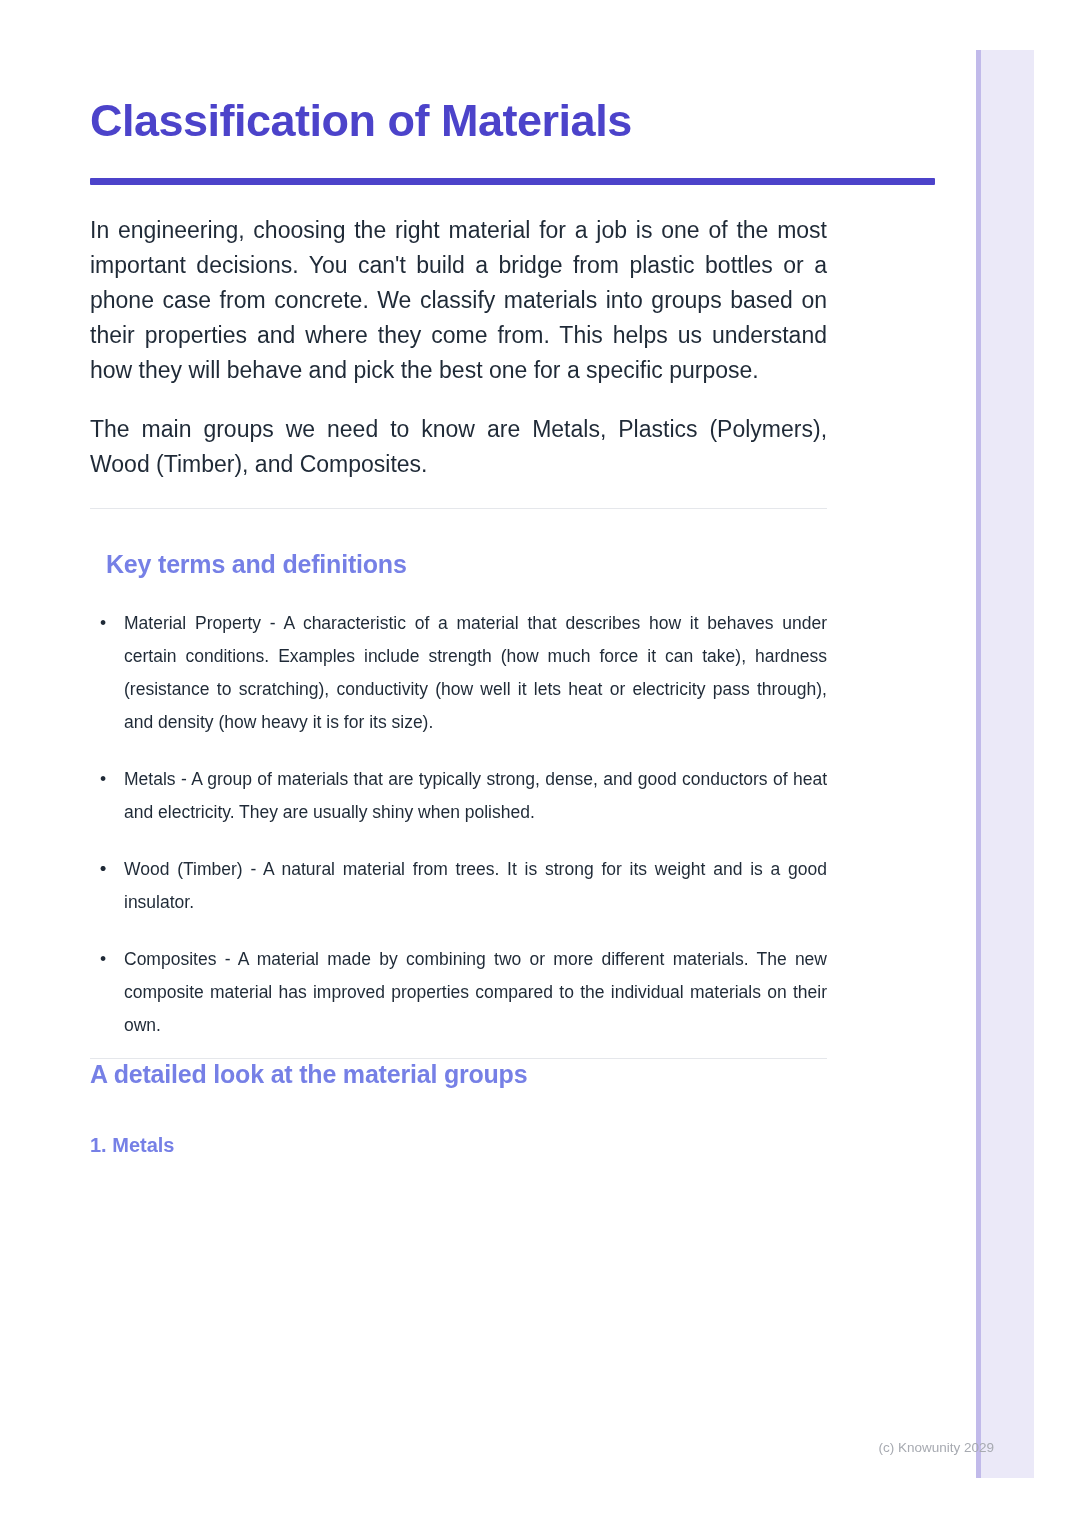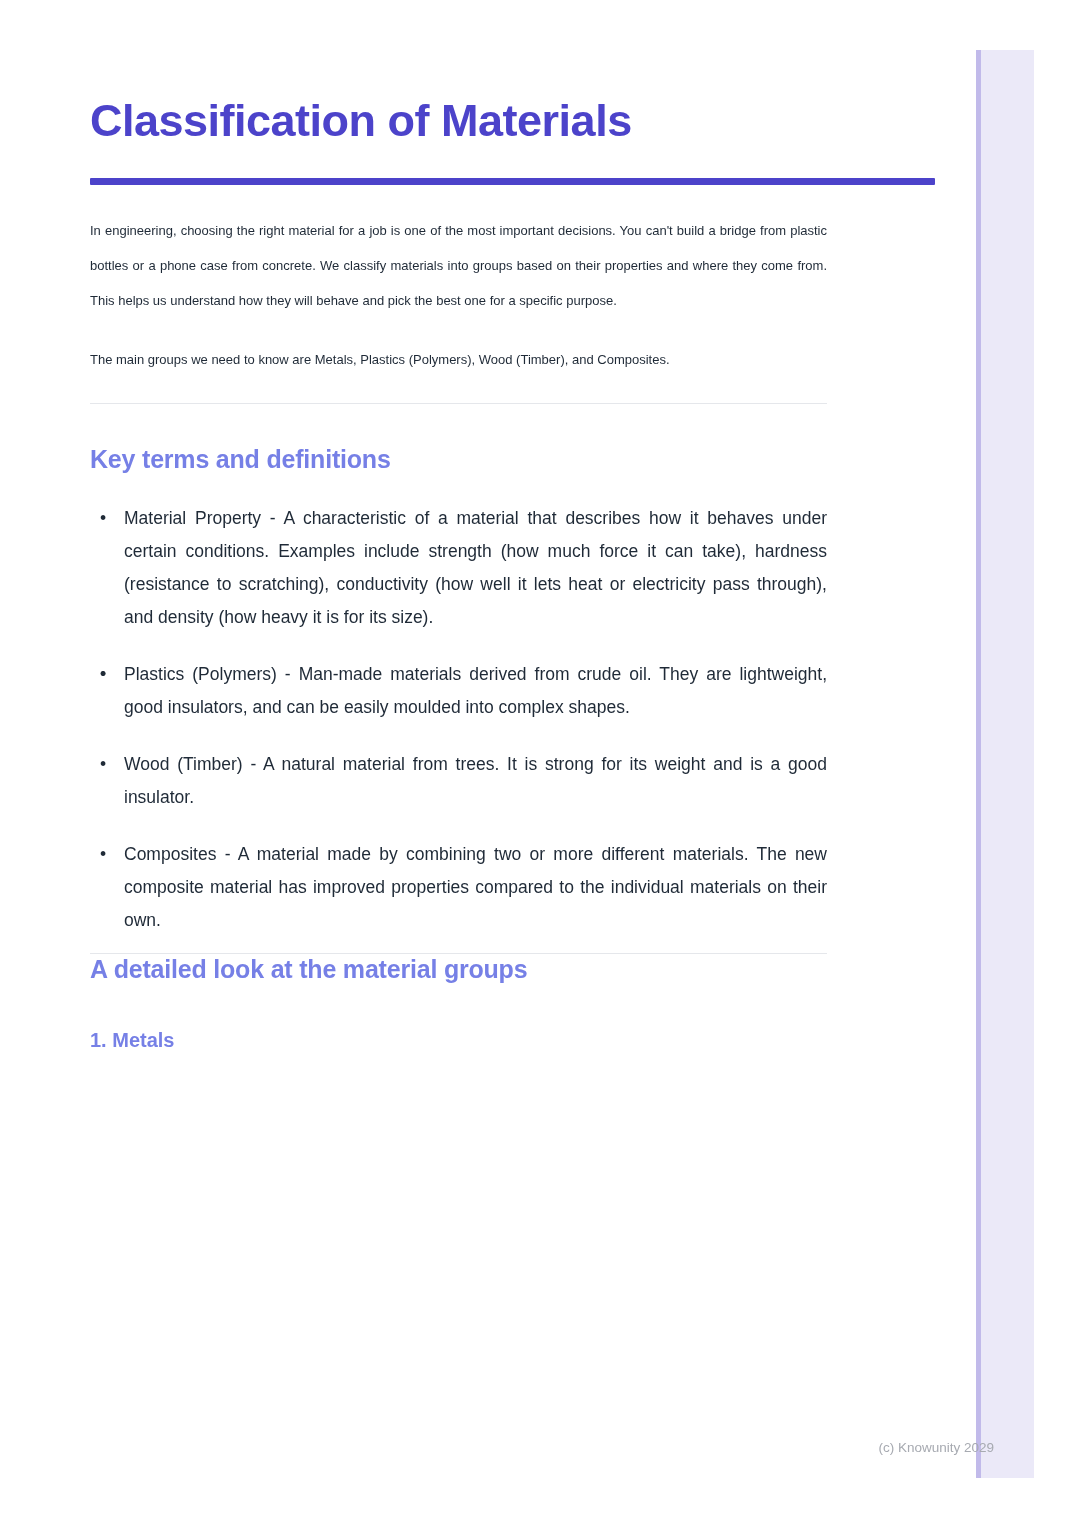--- a/index.html
+++ b/index.html
@@ -39,24 +39,24 @@
   .title-rule{
     margin-top:32px;width:845px;height:7px;
     background:var(--accent-dark);border-radius:1px;
   }
   h2.section-heading{
     font-size:25px;line-height:1.2;font-weight:700;
     letter-spacing:-0.2px;
     color:var(--accent-heading);
   }
   .h-intro{margin-top:50px;}
-  .h-keyterms{margin-top:40px;}
+  .h-keyterms{margin-top:40px;margin-left:16px;}
   .h-detail{}
   p.body-par{
-    font-size:13px;line-height:35px;
+    font-size:23px;line-height:35px;
     text-align:justify;
     color:var(--body-text);
   }
   .p-first{margin-top:28px;}
   .p-next{margin-top:24px;}
   p.body-par b, li b{font-weight:400;}
   hr.divider{
     border:none;border-top:1px solid var(--divider);
     margin-top:26px;
   }
@@ -111,24 +111,24 @@
 
     <h2 class="section-heading h-keyterms">Key terms and definitions</h2>
 
     <ul class="terms-list">
       <li>
         <span class="marker">•</span>
         <span class="li-text"><b>Material Property</b><span> - A characteristic of a material that describes how it behaves under certain conditions. Examples include </span><b>strength</b><span> (how much force it can take), </span><b>hardness</b><span> (resistance to scratching), </span><b>conductivity</b><span> (how well it lets heat or electricity pass through), and </span><b>density</b><span> (how heavy it is for its size).</span></span>
       </li>
       <li>
         <span class="marker">•</span>
+        <span class="li-text"><b>Metals</b><span> - A group of materials that are typically strong, dense, and good conductors of heat and electricity. They are usually shiny when polished.</span></span>
       </li>
       <li>
         <span class="marker">•</span>
-        <span class="li-text"><b>Plastics (Polymers)</b><span> - Man-made materials derived from crude oil. They are lightweight, good insulators, and can be easily moulded into complex shapes.</span></span>
       </li>
       <li>
         <span class="marker">•</span>
         <span class="li-text"><b>Wood (Timber)</b><span> - A natural material from trees. It is strong for its weight and is a good insulator.</span></span>
       </li>
       <li>
         <span class="marker">•</span>
         <span class="li-text"><b>Composites</b><span> - A material made by combining two or more different materials. The new composite material has improved properties compared to the individual materials on their own.</span></span>
       </li>
     </ul>

